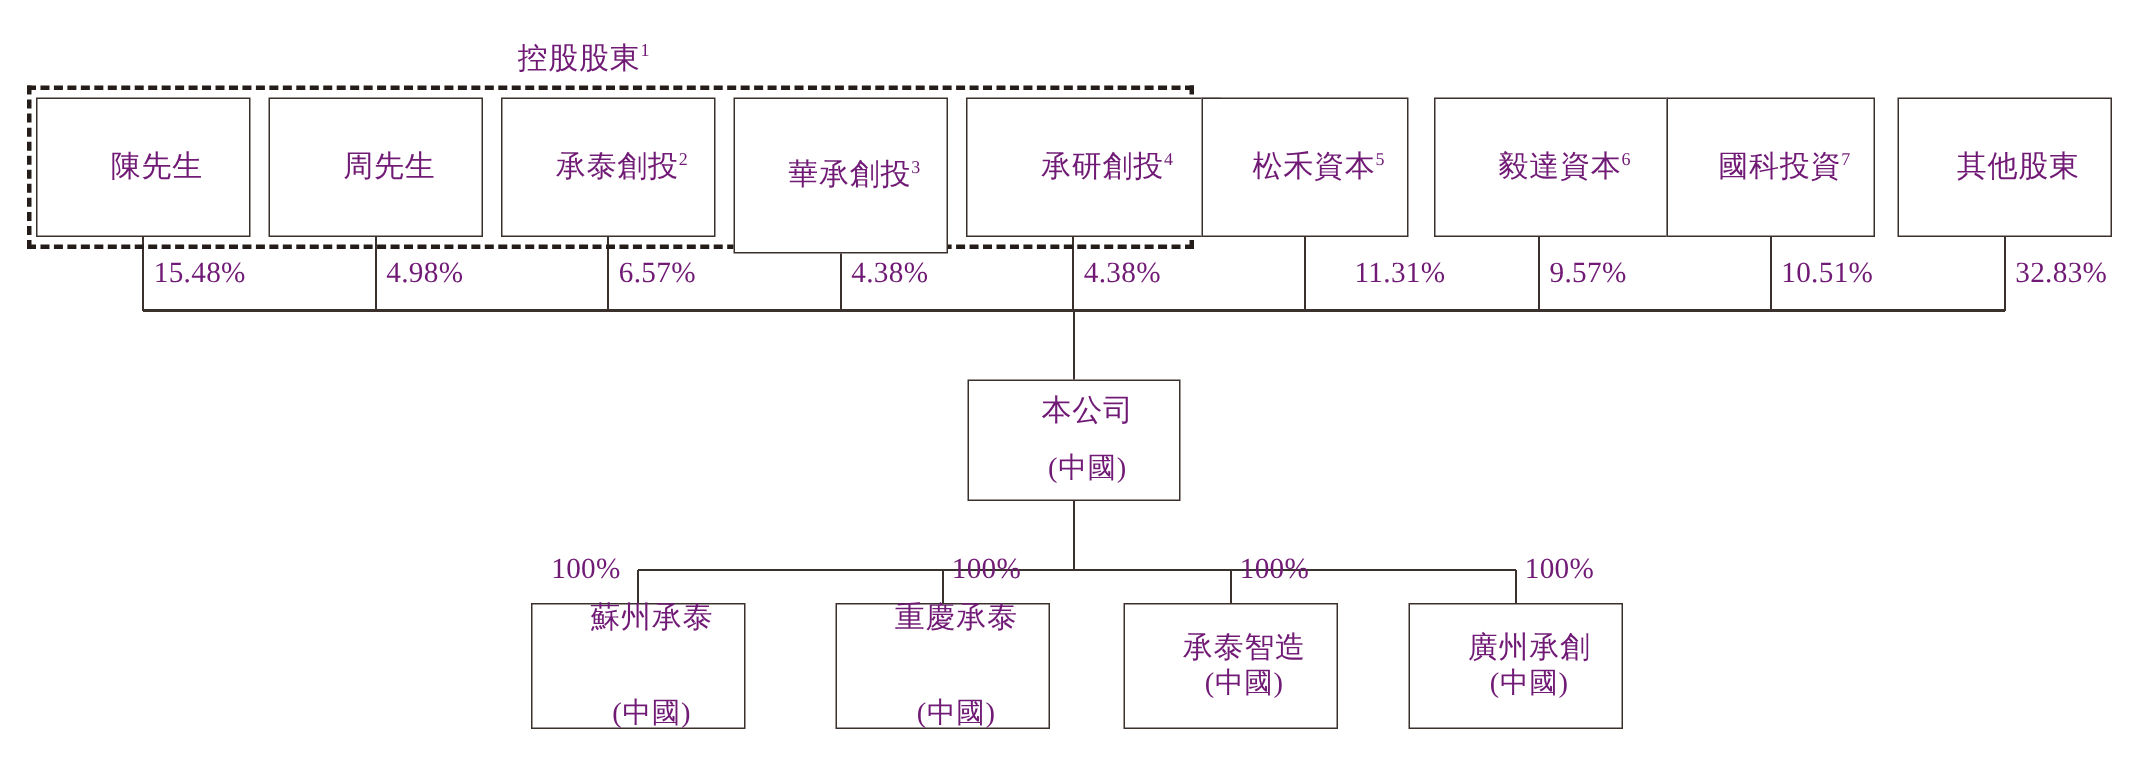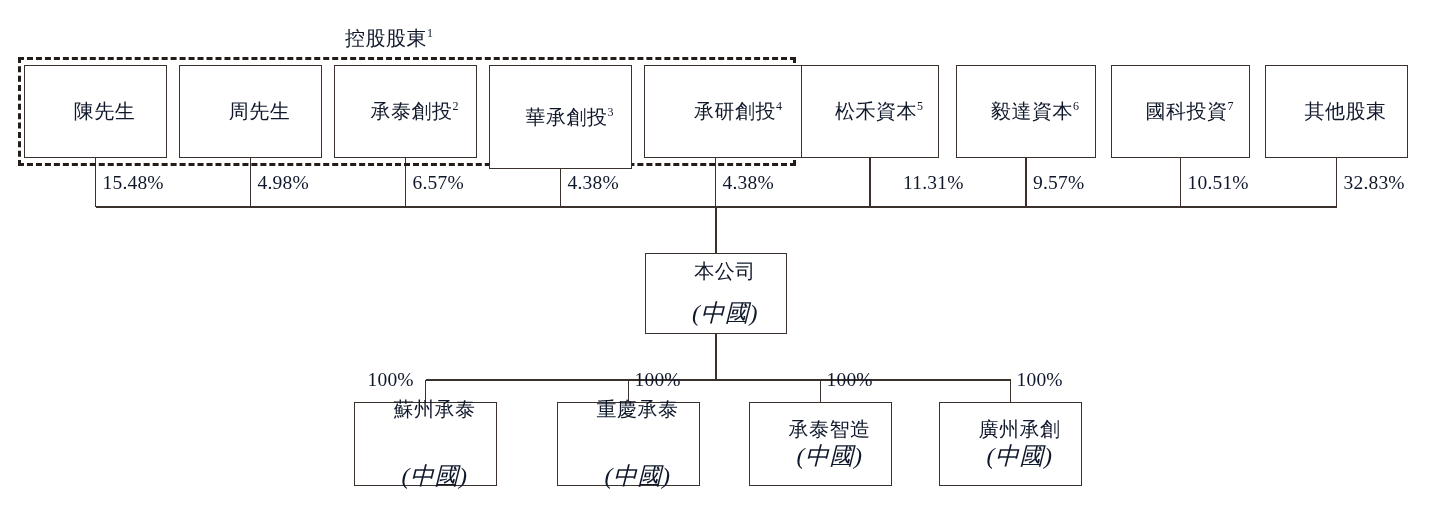--- a/index.html
+++ b/index.html
@@ -7,21 +7,21 @@
     margin: 0;
     padding: 0;
     background: #ffffff;
   }
   #chart-root {
     position: relative;
     width: 1434px;
     height: 516px;
     background: #ffffff;
     font-family: "Liberation Serif", "DejaVu Serif", serif;
-    color: #0f172a;
+    color: #701a75;
     overflow: hidden;
   }
   #wires {
     position: absolute;
     left: 0;
     top: 0;
     width: 1434px;
     height: 516px;
     pointer-events: none;
   }
@@ -42,22 +42,21 @@
     font-size: 20px;
     white-space: nowrap;
     letter-spacing: 0.5px;
   }
   .node-name .fn {
     font-size: 12px;
     vertical-align: super;
     letter-spacing: 0;
   }
   .node-locale {
-    font-size: 24px;
-    font-style: italic;
+    font-size: 19px;
     white-space: nowrap;
     letter-spacing: 0.5px;
   }
   .pct-label {
     position: absolute;
     font-size: 19.5px;
     white-space: nowrap;
     z-index: 4;
     letter-spacing: 0.2px;
   }
@@ -130,21 +129,21 @@
       </div>
       <div class="pct-label" style="left: 567.5px; top: 172px;">4.38%</div>
       <div class="node-box" style="left: 644px; top: 65px; width: 170px; height: 93px;">
         <div class="node-name">承研創投<span class="fn">4</span></div>
       </div>
       <div class="pct-label" style="left: 722.5px; top: 172px;">4.38%</div>
       <div class="node-box" style="left: 801px; top: 65px; width: 138px; height: 93px;">
         <div class="node-name">松禾資本<span class="fn">5</span></div>
       </div>
       <div class="pct-label" style="left: 877px; top: 172px; margin-left: 26px;">11.31%</div>
-      <div class="node-box" style="left: 956px; top: 65px; width: 140px; height: 93px; align-items: center;">
+      <div class="node-box" style="left: 956px; top: 65px; width: 156px; height: 93px; align-items: center;">
         <div class="node-name">毅達資本<span class="fn">6</span></div>
       </div>
       <div class="pct-label" style="left: 1033px; top: 172px;">9.57%</div>
       <div class="node-box" style="left: 1111px; top: 65px; width: 139px; height: 93px;">
         <div class="node-name">國科投資<span class="fn">7</span></div>
       </div>
       <div class="pct-label" style="left: 1187.5px; top: 172px;">10.51%</div>
       <div class="node-box" style="left: 1265px; top: 65px; width: 143px; height: 93px;">
         <div class="node-name">其他股東</div>
       </div>

